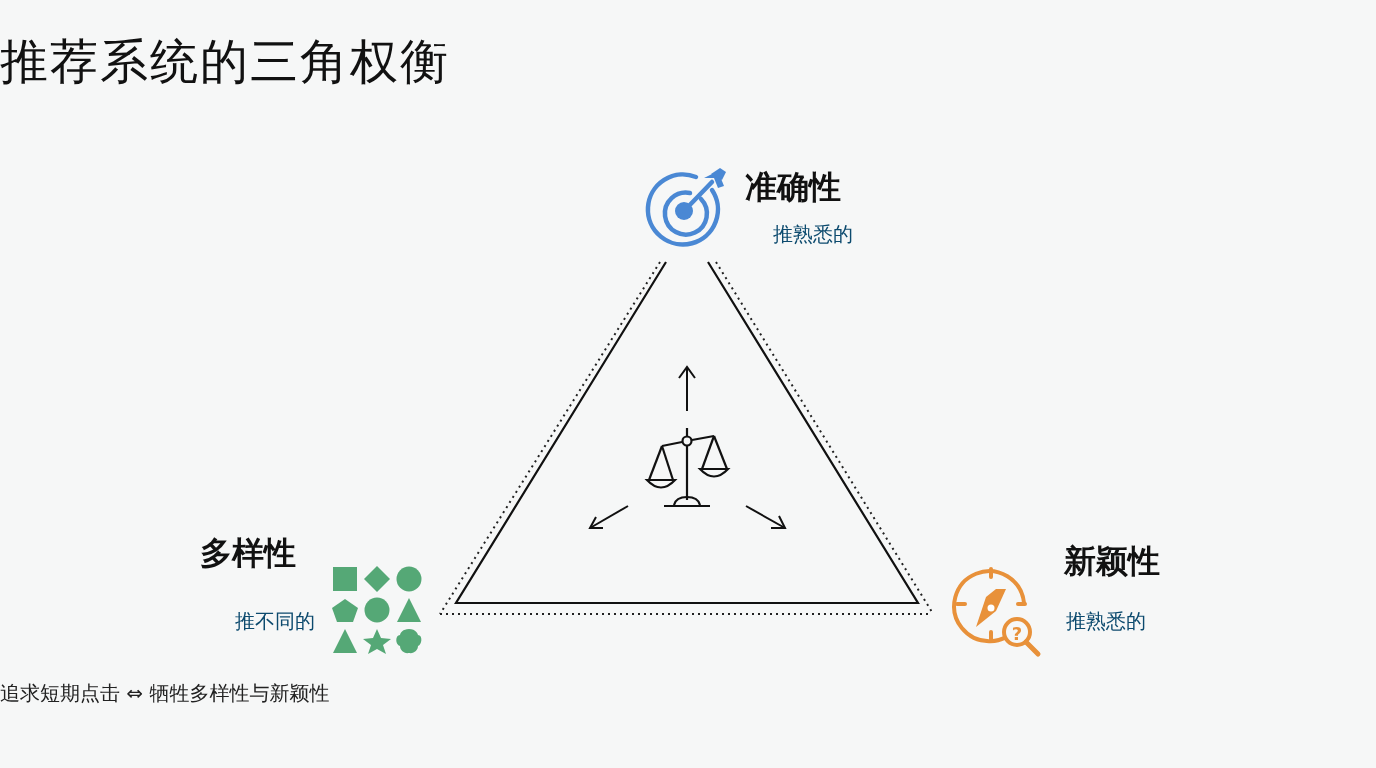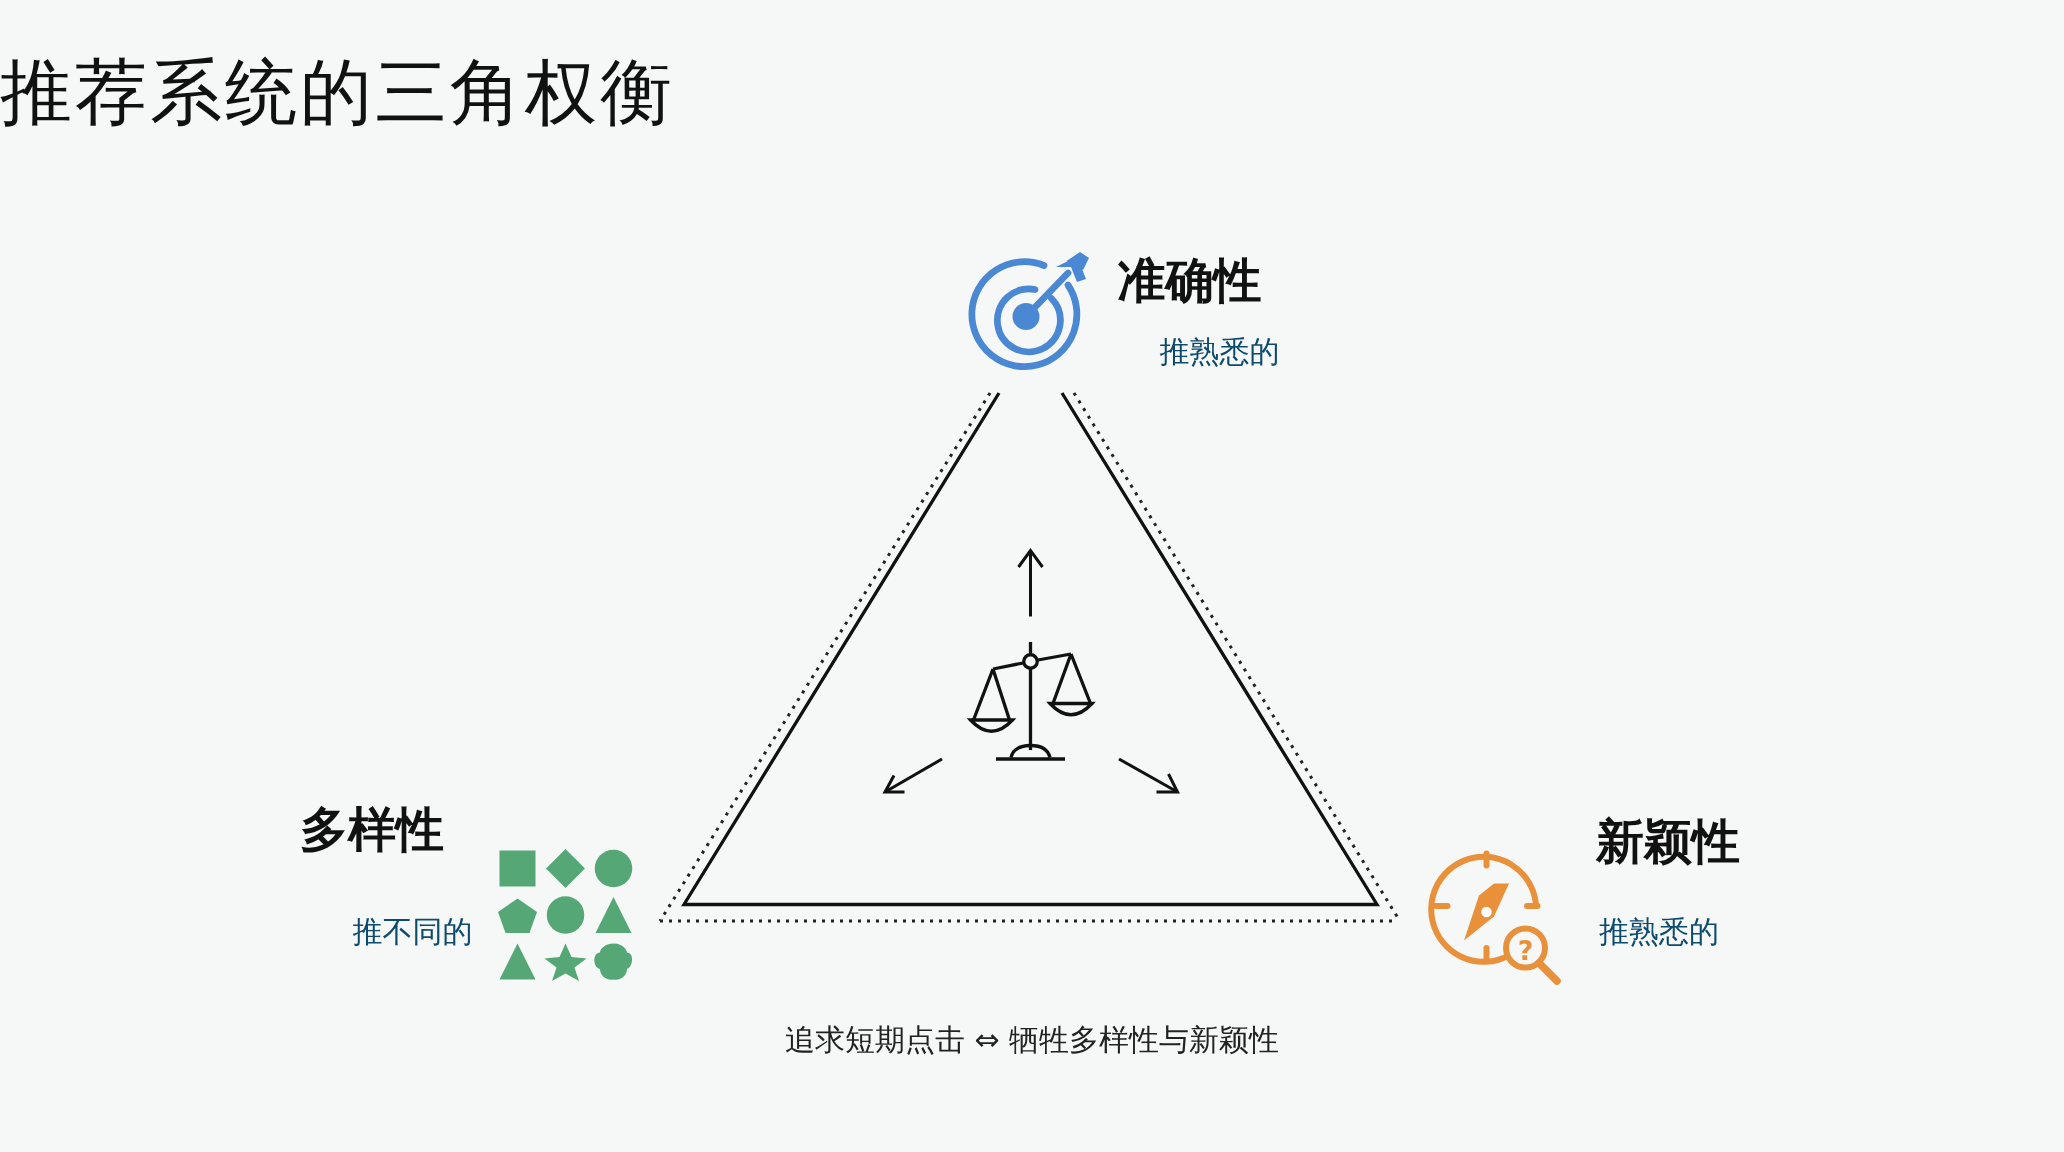--- a/index.html
+++ b/index.html
@@ -18,21 +18,21 @@
   .diagram { position: absolute; left: 0; top: 0; width: 1376px; height: 768px; }
   .node-label {
     position: absolute; font-size: 32px; font-weight: bold; color: #111;
     white-space: nowrap;
   }
   .node-sub {
     position: absolute; font-size: 20px; color: #0c4a6e; white-space: nowrap;
   }
   .caption {
     position: absolute; left: 0; top: 680px; width: 1376px;
-    text-align: center; font-size: 20px; color: #222;
+    text-align: left; font-size: 20px; color: #222;
   }
 </style>
 </head>
 <body>
 
 <div class="title">推荐系统的三角权衡</div>
 
 <svg class="diagram" viewBox="0 0 1376 768" xmlns="http://www.w3.org/2000/svg">
 
   <g>

